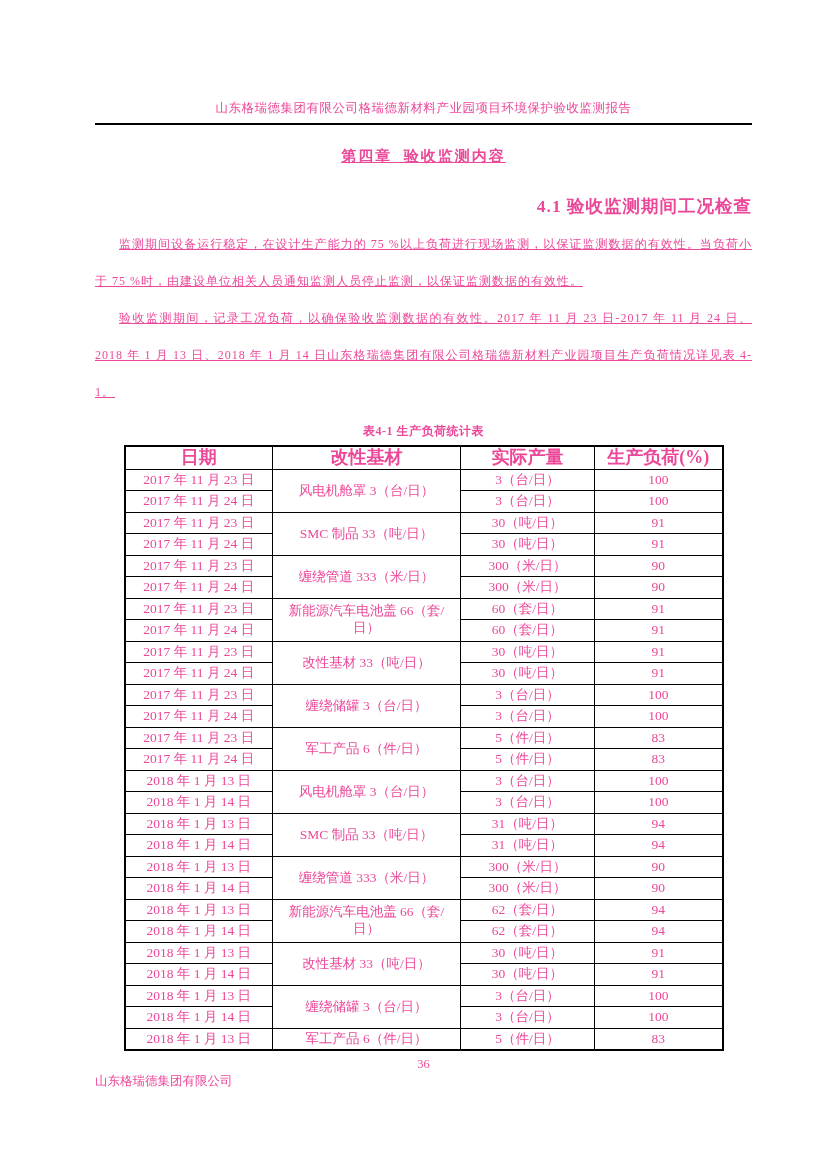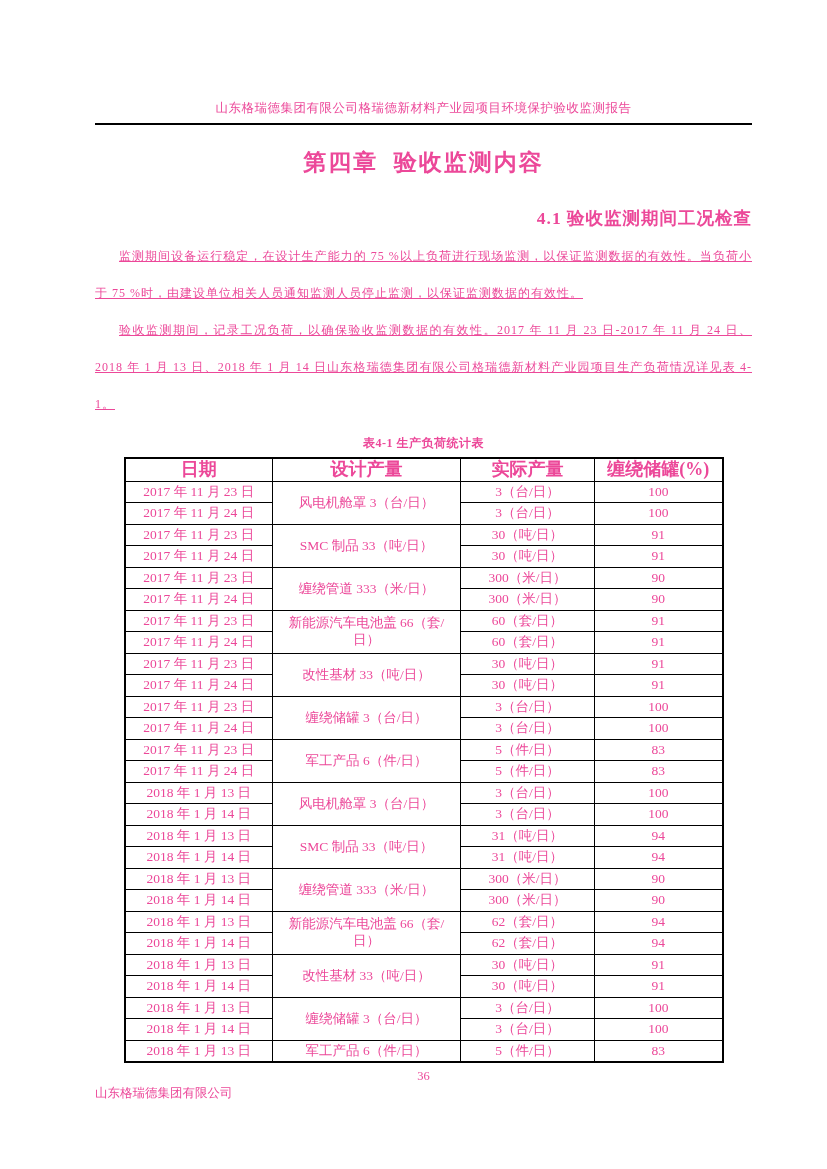--- a/index.html
+++ b/index.html
@@ -22,25 +22,26 @@
   .doc-header {
     font-size: 12.5px;
     text-align: center;
     letter-spacing: 0.5px;
     padding-bottom: 6px;
     border-bottom: 2px solid #000000;
     white-space: nowrap;
   }
   .chapter-title {
     margin: 22px 0 0 0;
-    font-size: 23px;
+    font-size: 15px;
     font-weight: bold;
     text-align: center;
     white-space: pre-wrap;
     letter-spacing: 2px;
+    text-decoration: underline;
   }
   .section-title {
     margin: 28px 0 0 0;
     font-size: 17.5px;
     font-weight: bold;
     text-align: right;
     letter-spacing: 1px;
   }
   .body-para {
     margin: 0;
@@ -118,23 +119,23 @@
   <table class="load-table">
     <colgroup>
       <col class="c-date">
       <col class="c-design">
       <col class="c-actual">
       <col class="c-load">
     </colgroup>
     <thead>
       <tr>
         <th>日期</th>
-        <th>设计产量</th>
+        <th>改性基材</th>
         <th>实际产量</th>
-        <th>缠绕储罐(%)</th>
+        <th>生产负荷(%)</th>
       </tr>
     </thead>
     <tbody id="table-body">
         <tr>
           <td>2017 年 11 月 23 日</td>
           <td rowspan="2">风电机舱罩 3（台/日）</td>
           <td>3（台/日）</td>
           <td>100</td>
         </tr>
         <tr>

